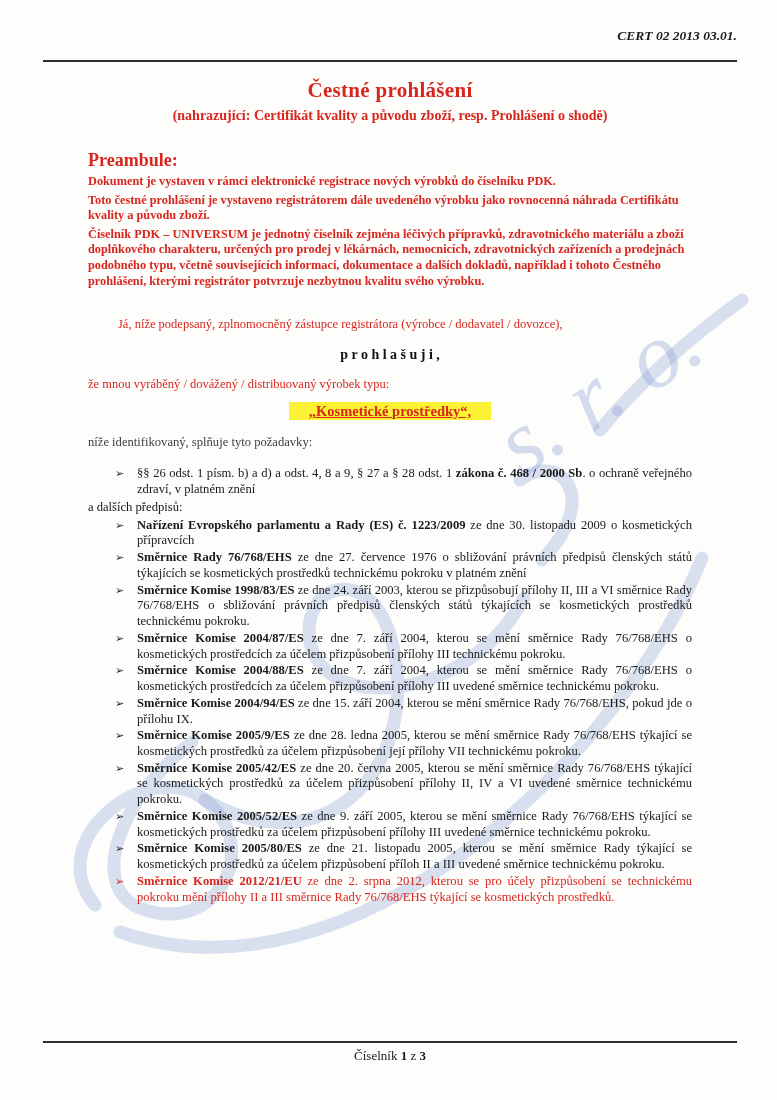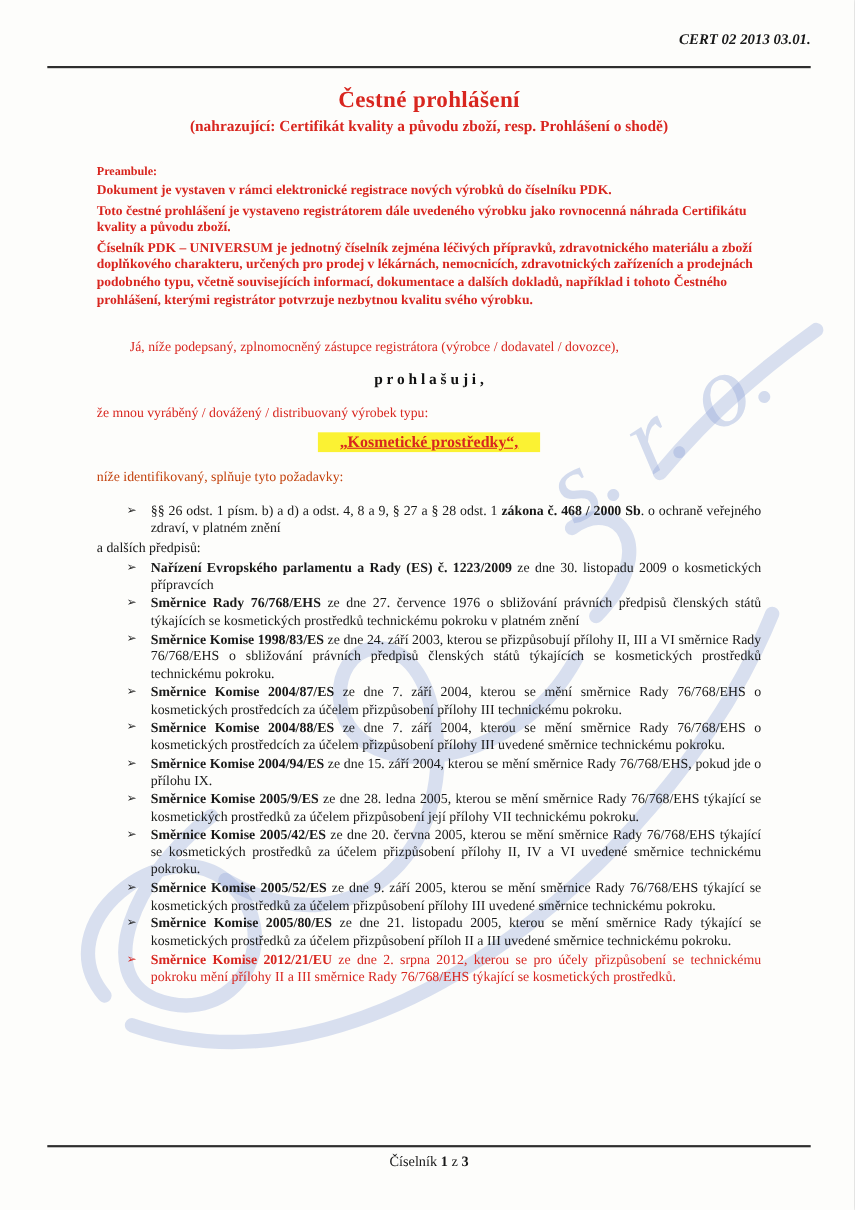--- a/index.html
+++ b/index.html
@@ -31,42 +31,42 @@
   .title{
     margin:16px 0 0 0;text-align:center;
     color:var(--red);font-size:21px;font-weight:700;letter-spacing:.3px;
   }
   .subtitle{
     margin-top:5px;text-align:center;
     color:var(--red);font-size:14px;font-weight:700;
   }
   .pre-heading{
     margin-top:26px;color:var(--red);
-    font-size:11px;font-weight:700;
+    font-size:18px;font-weight:700;
   }
   .pre-par{
     margin:3px 0 0 0;color:var(--red);
     font-size:12.3px;font-weight:700;line-height:1.27;text-align:left;
   }
   .intro{
     margin-top:28px;margin-left:30px;
     color:var(--red);font-size:12.5px;
   }
   .verb{
     margin-top:15px;text-align:center;
     font-size:14px;font-weight:700;color:#111;
   }
   .lead{margin-top:14px;color:var(--red);font-size:12.5px;}
   .product-line{margin-top:10px;text-align:center;}
   .product{
     background:var(--hl);color:var(--red);
     font-size:14.5px;font-weight:700;text-decoration:underline;
     padding:1px 20px;
   }
-  .follow{margin-top:15px;font-size:12.6px;color:#c2410c;}
+  .follow{margin-top:15px;font-size:12.6px;color:#404040;}
 
   .req{display:flex;margin:0 0 1px 27px;}
   .req .marker{flex:0 0 22px;font-size:11px;line-height:1.45;color:#222;}
   .req .req-text{flex:1;font-size:12.6px;line-height:1.25;text-align:justify;}
   .req b{font-weight:700;}
   .req.law{margin-top:16px;}
   .req.red .req-text, .req.red .req-text b, .req.red .marker{color:var(--red);}
   .more{margin-top:2px;font-size:12.6px;color:#161616;}
   .req-list{margin-top:3px;}
 

